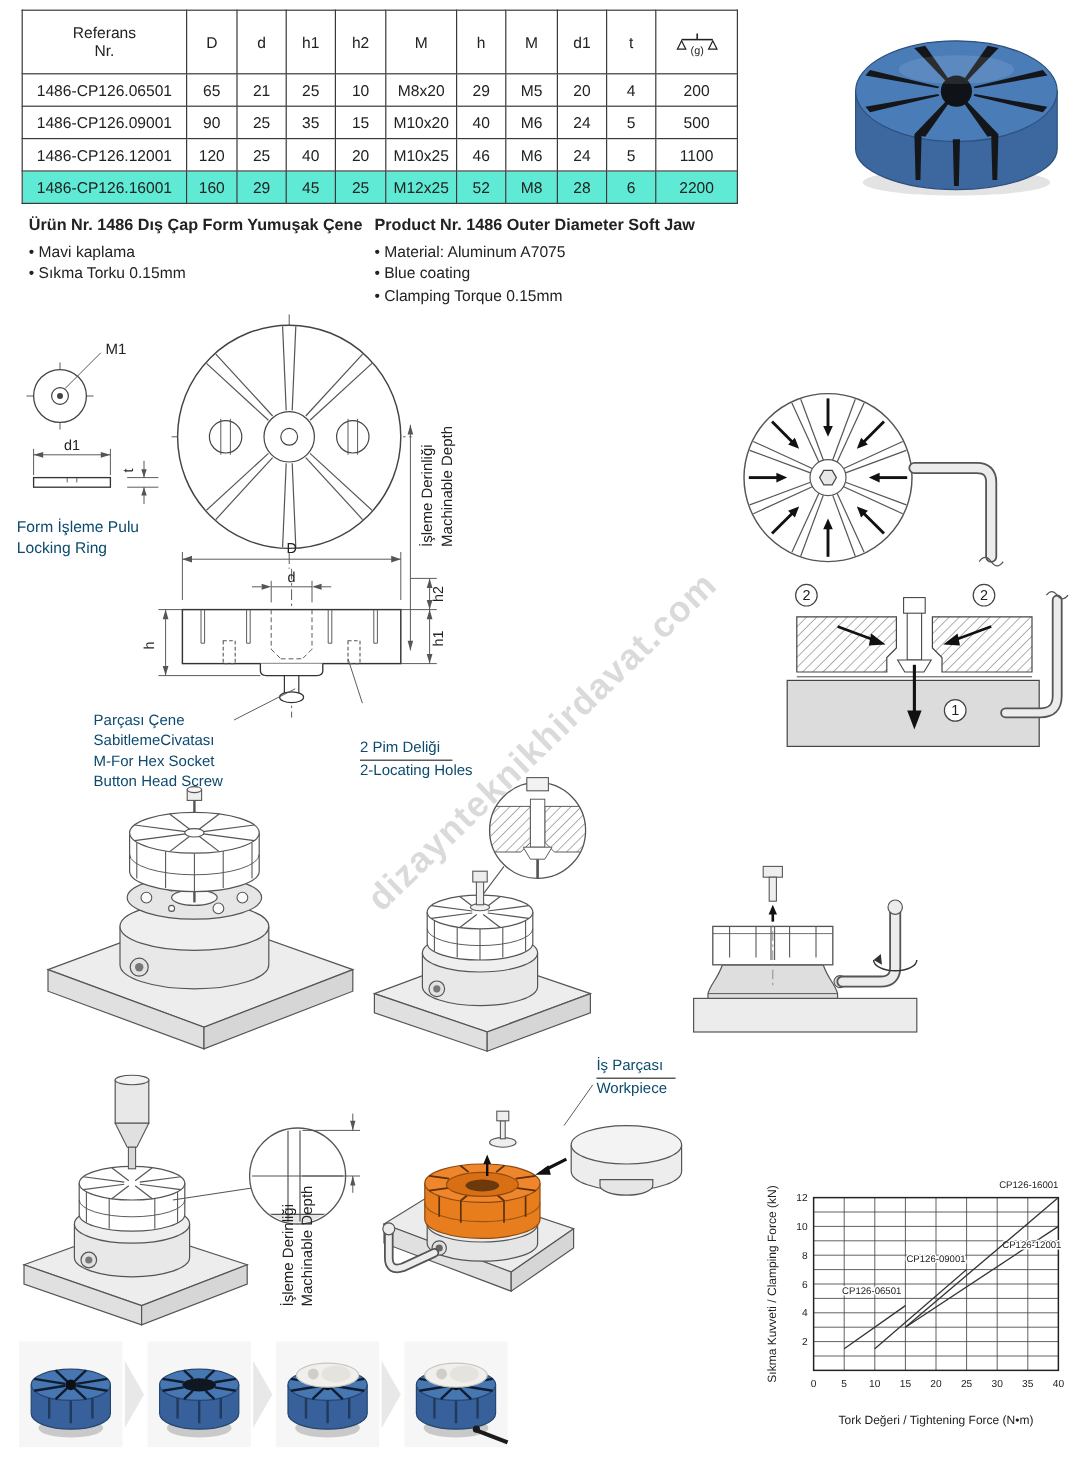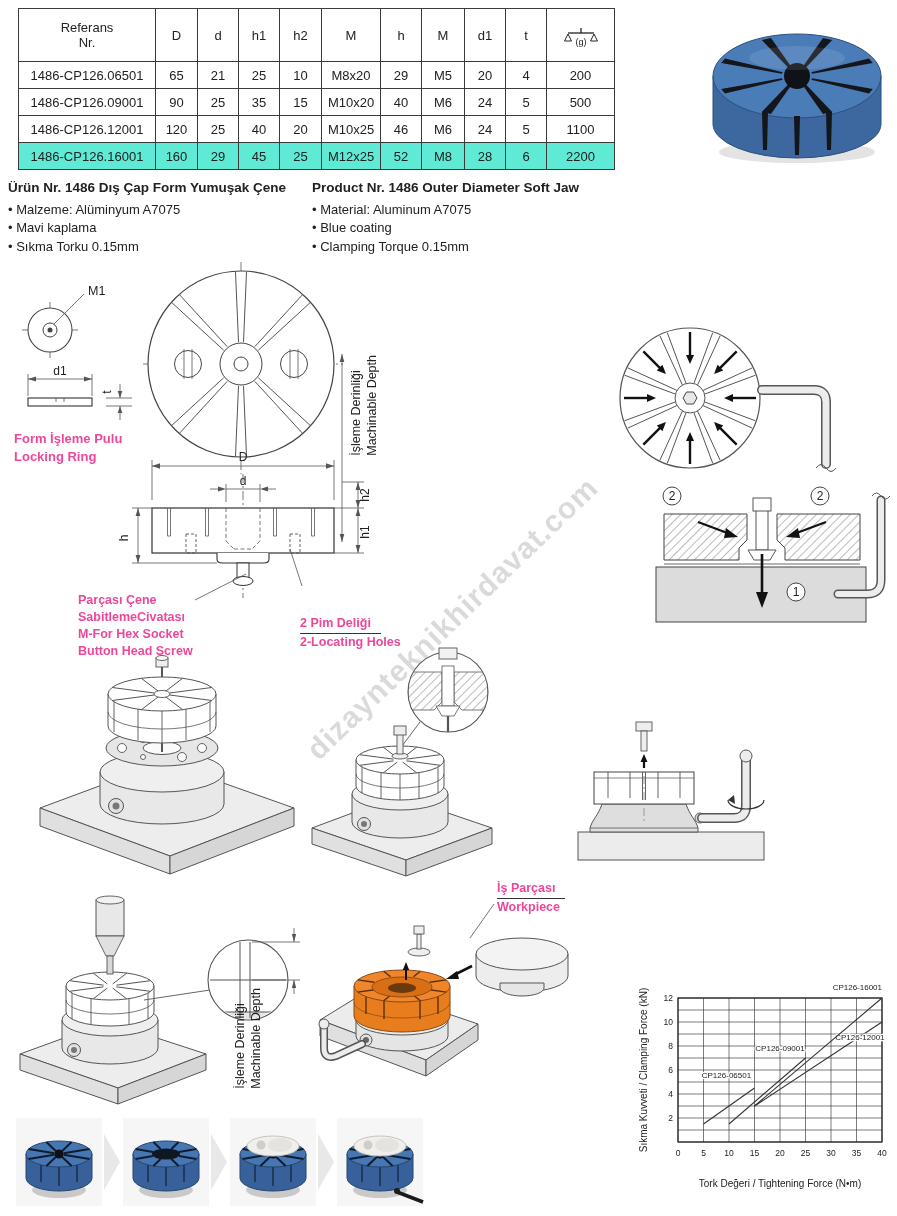--- a/index.html
+++ b/index.html
@@ -8,23 +8,23 @@
   svg{position:absolute;overflow:visible;font-family:"Liberation Sans",sans-serif;}
   
   #spec{position:absolute;left:18px;top:8px;border-collapse:collapse;font-size:13px;table-layout:fixed;}
   #spec th,#spec td{border:1px solid #3a3a3a;text-align:center;padding:0 2px;height:26px;font-weight:normal;}
   #spec th{height:52px;white-space:pre-line;vertical-align:middle;margin-top:37px;}
   #spec tr.hl td{background:#5eead4;}
   
   .info{position:absolute;top:178px;width:300px;font-size:13px;line-height:1.45;}
   .info .t{font-weight:bold;font-size:13.5px;margin-bottom:3px;}
   .info .b::before{content:"• ";}
-  #info-tr{left:8px;} #info-en{left:312px;}
+  #info-tr{left:24px;} #info-en{left:312px;}
   
-  .lbl{position:absolute;font-size:12.5px;line-height:1.35;color:#ec4899;font-weight:bold;}
+  .lbl{position:absolute;font-size:12.5px;line-height:1.35;color:#0c4a6e;}
   .vtext{position:absolute;writing-mode:vertical-rl;transform:rotate(180deg);
          font-size:12.5px;line-height:1.3;color:#222;}
   .ul{display:inline-block;border-bottom:1.4px solid #333;padding:0 10px 1px 0;}
   
   #wm{position:absolute;left:300px;top:742px;transform:rotate(-44deg);transform-origin:0 0;
       font-size:30px;font-weight:bold;letter-spacing:1px;color:#8f8f8f;opacity:.32;white-space:nowrap;}
   
   #m1svg{left:18px;top:272px;width:110px;height:92px;}
   #ringsvg{left:18px;top:358px;width:125px;height:72px;}
   #formlbl{left:14px;top:430px;font-size:13px;}
@@ -166,21 +166,20 @@
       </g>
     <polygon points="57,100 63,100 62,138 58,138" fill="#14161a"></polygon>
     <polygon points="121,100 127,100 126,138 122,138" fill="#14161a"></polygon>
     <polygon points="89,104 95,104 94,143 90,143" fill="#14161a"></polygon>
     <circle cx="92" cy="64" r="13" fill="#0f1216"></circle>
     <ellipse cx="92" cy="46" rx="48" ry="12" fill="rgba(255,255,255,0.10)"></ellipse>
   </svg>
 
   <div id="info-tr" class="info">
     <div class="t">Ürün Nr. 1486 Dış Çap Form Yumuşak Çene</div>
-    <div class="b">Malzeme: Alüminyum A7075</div>
     <div class="b">Mavi kaplama</div>
     <div class="b">Sıkma Torku 0.15mm</div>
   </div>
   <div id="info-en" class="info">
     <div class="t">Product Nr. 1486 Outer Diameter Soft Jaw</div>
     <div class="b">Material: Aluminum  A7075</div>
     <div class="b">Blue coating</div>
     <div class="b">Clamping Torque 0.15mm</div>
   </div>
 

